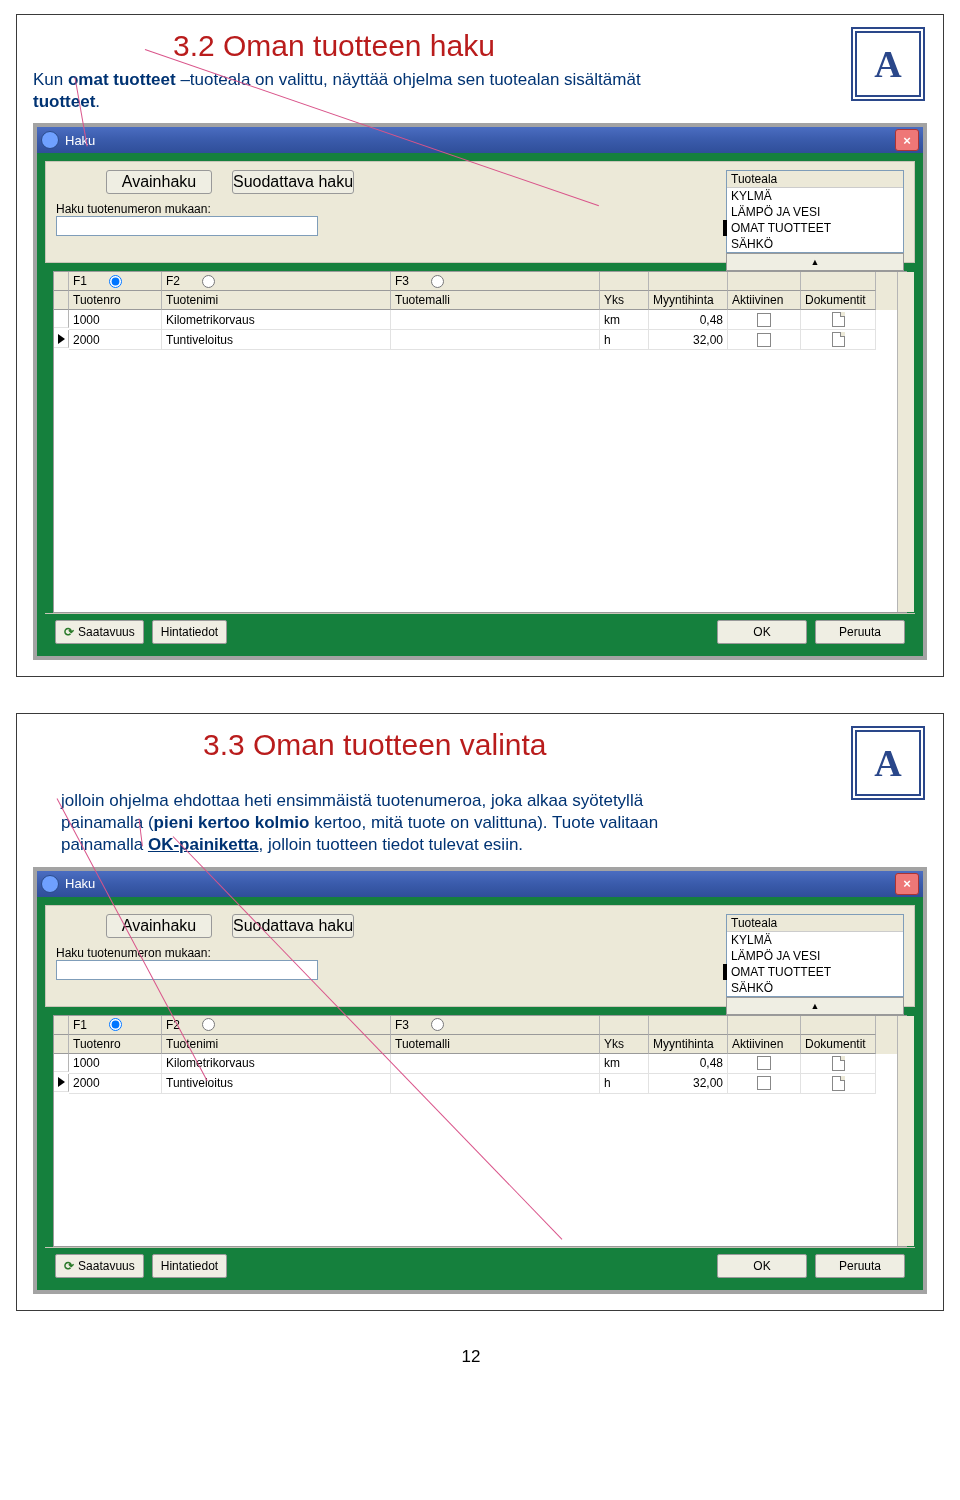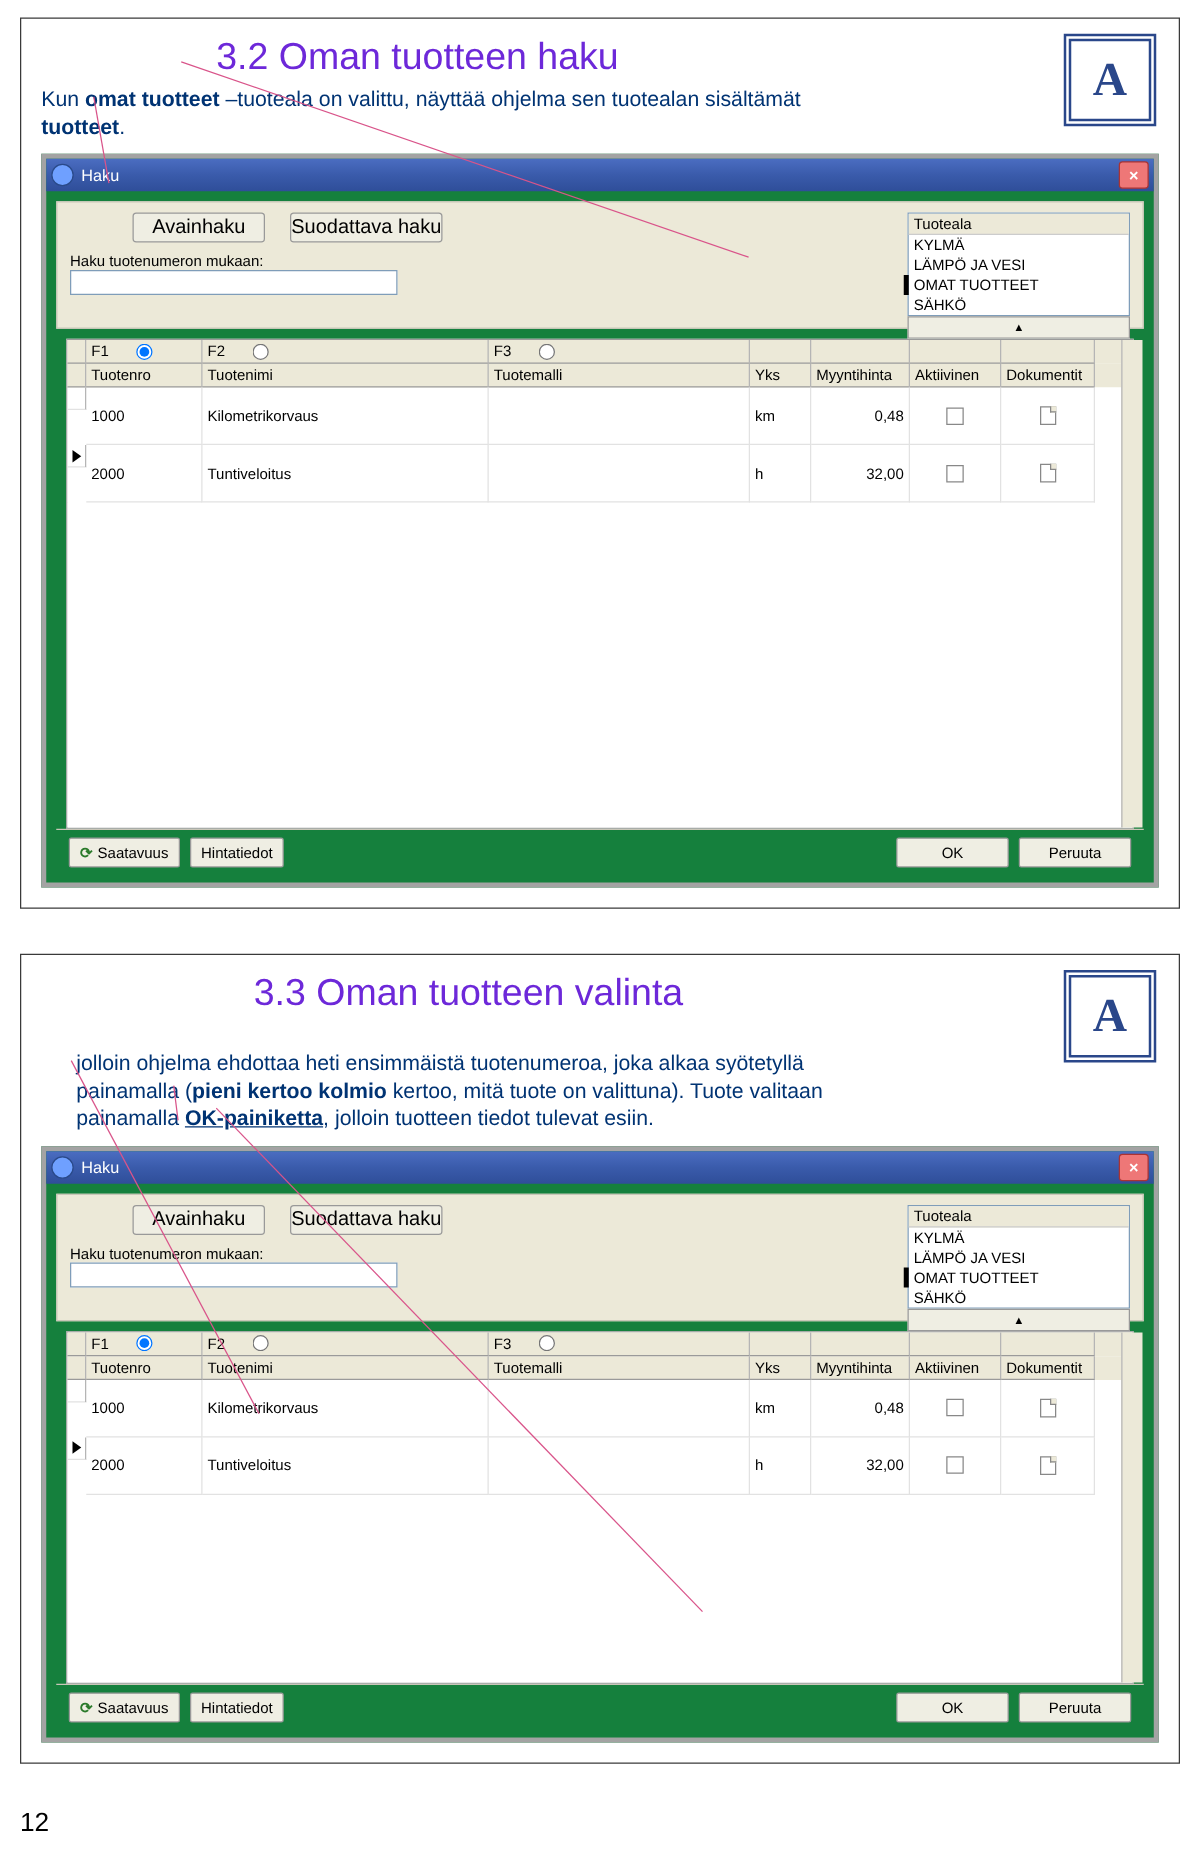--- a/index.html
+++ b/index.html
@@ -1,18 +1,18 @@
 <!DOCTYPE html>
 <html><head>
 <meta charset="utf-8">
 <style>
   body{margin:0;background:#fff;font-family:Arial,"Segoe UI",sans-serif;font-size:14px;color:#000;width:960px}
   .page{padding:14px 16px 0 16px}
   .slide{border:1px solid #3a3a3a;margin-bottom:36px;position:relative;padding:14px 16px 16px 16px;background:#fff}
-  .title{font-family:Arial,sans-serif;font-size:30px;color:#6d28d9;letter-spacing:0;margin:0 0 6px 140px}
+  .title{font-family:Arial,sans-serif;font-size:30px;color:#b91c1c;letter-spacing:0;margin:0 0 6px 140px}
   .intro{font-size:17px;color:#003373;line-height:1.3;margin:0 0 10px 0;max-width:660px}
   .intro .b{font-weight:bold}
   .intro-sub{margin-left:28px}
   .logo{position:absolute;top:12px;right:18px;width:74px;height:74px}
   .logo .outer{position:absolute;inset:0;border:6px double #2a478a}
   .logo .a{position:absolute;inset:0;display:flex;align-items:center;justify-content:center;font:bold 38px "Times New Roman",serif;color:#2a478a}
   
   .win{border:4px solid #a3a3a3;background:#15803d;margin-top:6px}
   .titlebar{height:26px;background:linear-gradient(#4b6dc1,#3a5bab 50%,#2f4e99);color:#fff;display:flex;align-items:center;padding:0 4px;font-size:13px}
   .titlebar .ico{width:16px;height:16px;border-radius:50%;background:#6fa0ff;margin-right:6px;display:inline-block;border:1px solid #2a4a8a}
@@ -32,21 +32,21 @@
   .sbar .arr{height:16px;border:1px solid #999;background:#efeee3;font-size:9px;display:flex;align-items:center;justify-content:center}
   .listwrap{position:relative;height:86px}
   
   .grid{border:1px solid #9a9a9a;background:#fff;font-size:12px;margin:0 8px}
   .gridhead{display:flex;background:#ece9d8}
   .gh{border-right:1px solid #b5b5b5;border-bottom:1px solid #9a9a9a;padding:2px 4px;display:flex;align-items:center;gap:20px}
   .gh input[type=radio]{margin:0 2px}
   .gridcols{display:flex;background:#ece9d8}
   .gc{border-right:1px solid #b5b5b5;border-bottom:1px solid #9a9a9a;padding:2px 4px}
   .gridrow{display:flex}
-  .gd{border-right:1px solid #e2e2e2;border-bottom:1px solid #e2e2e2;padding:14px 4px;height:17px;display:flex;align-items:center}
+  .gd{border-right:1px solid #e2e2e2;border-bottom:1px solid #e2e2e2;padding:1px 4px;height:17px;display:flex;align-items:center}
   .pointercell{width:14px;border-right:1px solid #b5b5b5;display:flex;align-items:center;justify-content:center}
   .tri{width:0;height:0;border-top:5px solid transparent;border-bottom:5px solid transparent;border-left:7px solid #000}
   .gridbody{background:#fff;min-height:42px}
   .gridspace{height:260px;background:#fff;border-top:0}
   
   .bottombar{display:flex;align-items:center;padding:6px 10px;gap:8px;border-top:1px solid #c9c6b8;margin:0 8px 6px 8px}
   .lbtn{height:22px;border:1px solid #999;background:#efeee3;border-radius:2px;padding:0 8px;font-size:12px;display:flex;align-items:center;gap:4px}
   .green{color:#2a7a2a;font-weight:bold}
   .bottombar .spacer{flex:1}
   
@@ -57,21 +57,21 @@
   .w4{width:40px}
   .w5{width:70px;justify-content:flex-end}
   .w6{width:64px;justify-content:center}
   .w7{width:66px;justify-content:center}
   .tar{justify-content:flex-end}
   .ck{width:12px;height:12px;border:1px solid #888;background:#fff}
   .doc{width:11px;height:13px;border:1px solid #888;background:#fff;position:relative}
   .doc::after{content:"";position:absolute;top:-1px;right:-1px;width:4px;height:4px;background:#ece9d8;border-left:1px solid #888;border-bottom:1px solid #888}
   
   .aline{position:absolute;background:#d9548a;height:1px;transform-origin:left center;z-index:5}
-  .pagenum{text-align:left;margin:6px 18px 10px 0;font-size:21px}
+  .pagenum{text-align:center;margin:6px 18px 10px 0;font-size:17px}
   .win-rel{position:relative}
   .gridwrap{position:relative;margin:0 8px}
   .gridwrap .vscroll{position:absolute;right:1px;top:1px;bottom:1px;width:16px;background:#ece9d8;border-left:1px solid #b5b5b5}
 </style>
 </head>
 <body>
 
 <div class="page">
 
 <div class="slide">

